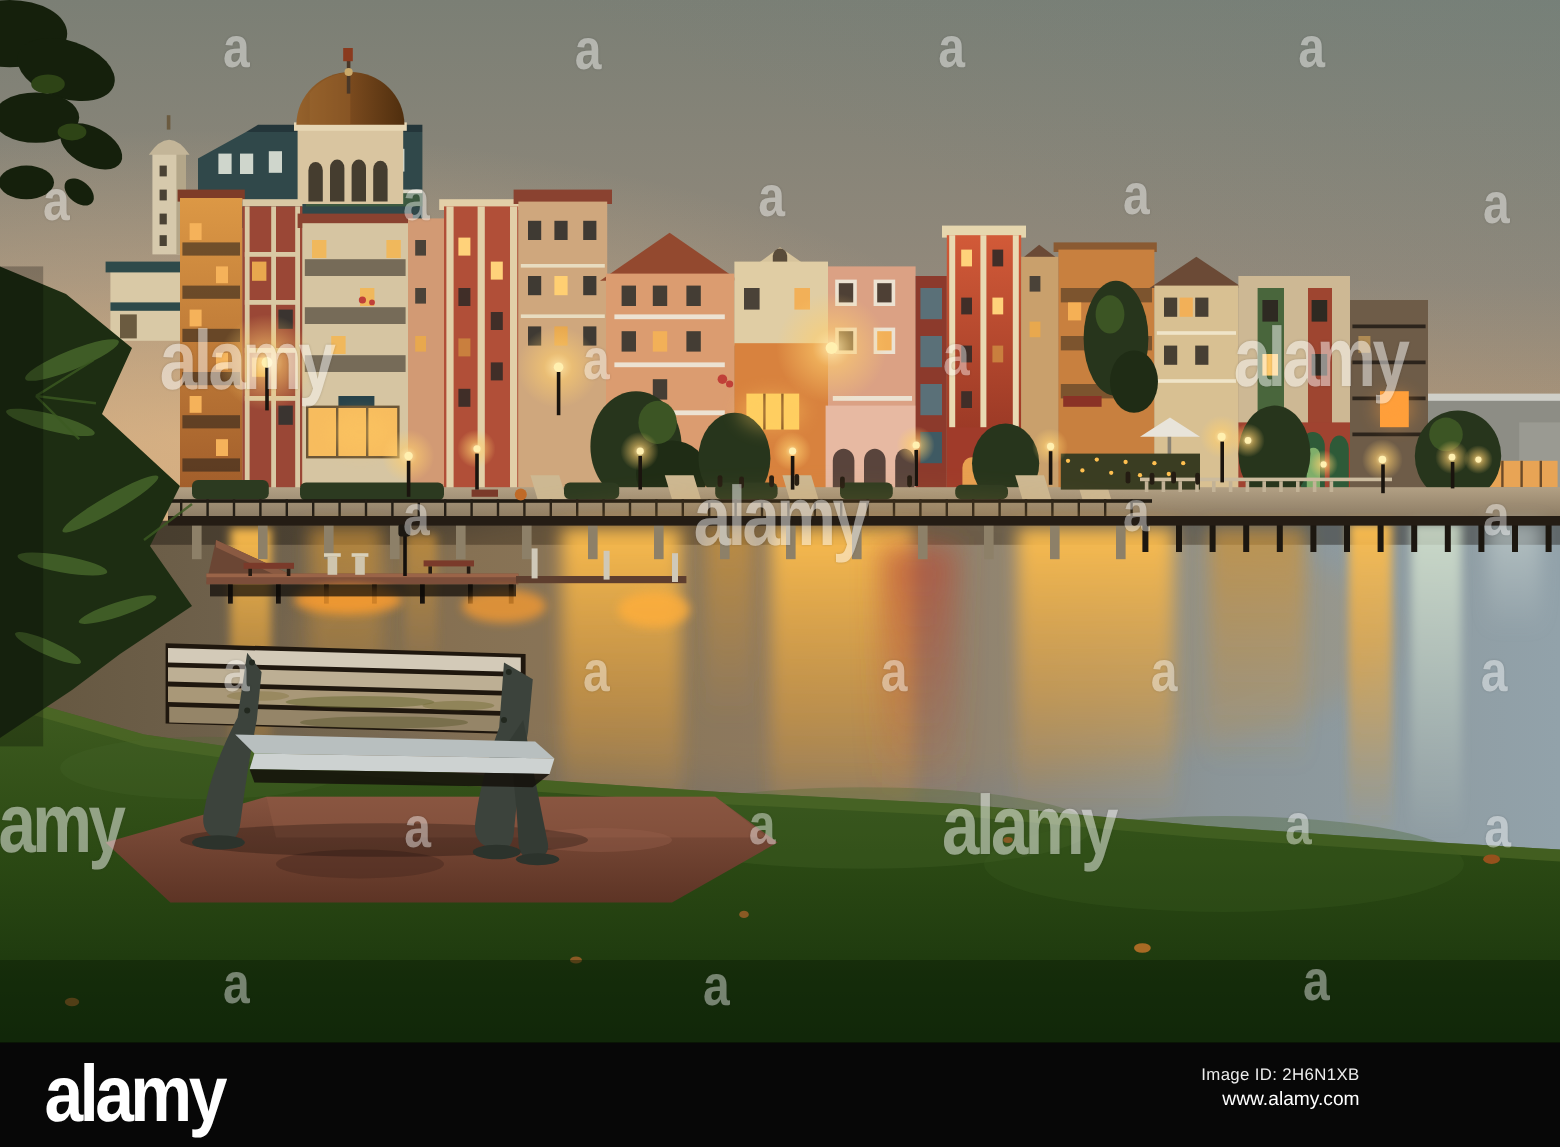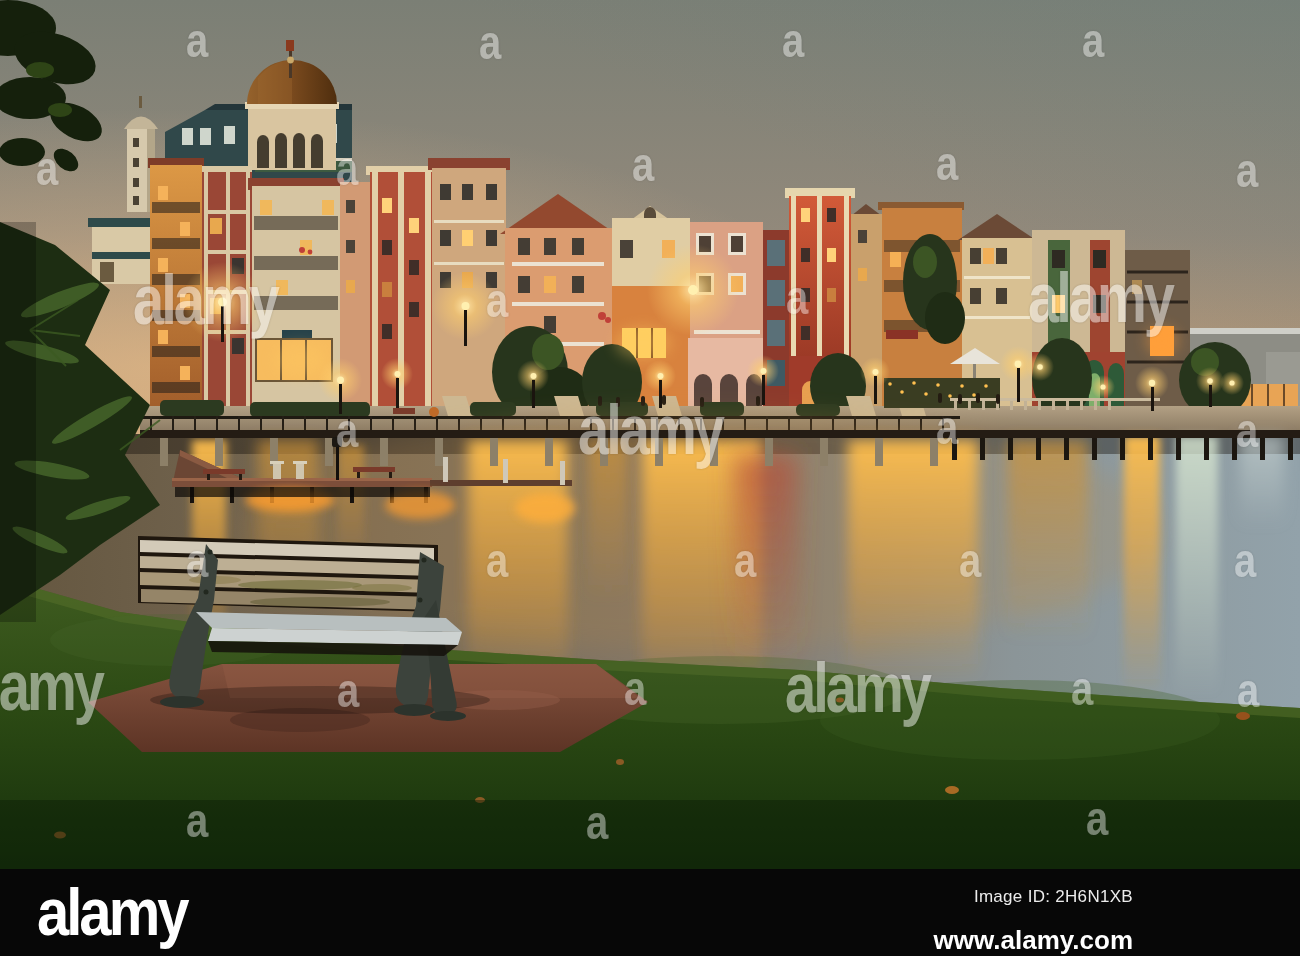--- a/index.html
+++ b/index.html
@@ -16,22 +16,22 @@
   .wm-layer{position:absolute;left:0;top:0;width:1300px;height:869px;pointer-events:none;}
   .wm{position:absolute;transform:translate(-50%,-50%);color:var(--wm-color);
       font-weight:700;line-height:1;text-shadow:0 0 2px rgba(40,40,40,.45);}
   .wm-large{font-size:56px;letter-spacing:-3px;opacity:.48;transform:translate(-50%,-50%) scaleY(1.25);}
   .wm-small{font-size:40px;opacity:.42;transform:translate(-50%,-50%) scaleY(1.2);}
   
   .footer{position:absolute;left:0;top:869px;width:1300px;height:87px;background:var(--footer-bg);}
   .brand{position:absolute;left:37px;top:10px;color:#fff;font-weight:700;
          font-size:58px;letter-spacing:-3px;transform:scaleY(1.15);transform-origin:top left;line-height:1;}
   .footer-meta{position:absolute;right:167px;top:18px;text-align:right;color:#ececec;}
-  .image-id{font-size:17px;letter-spacing:.3px;}
-  .website{font-size:26px;font-weight:700;margin-top:18px;color:#fff;}
+  .image-id{font-size:14px;letter-spacing:.3px;}
+  .website{font-size:16px;font-weight:400;margin-top:5px;color:#fff;}
 </style>
 </head>
 <body>
 
 <div class="stage">
   <div class="photo">
 
   <svg width="1300" height="869" viewBox="0 0 1300 869">
     <defs>
       <linearGradient id="skyV" x1="0" y1="0" x2="0" y2="1">

